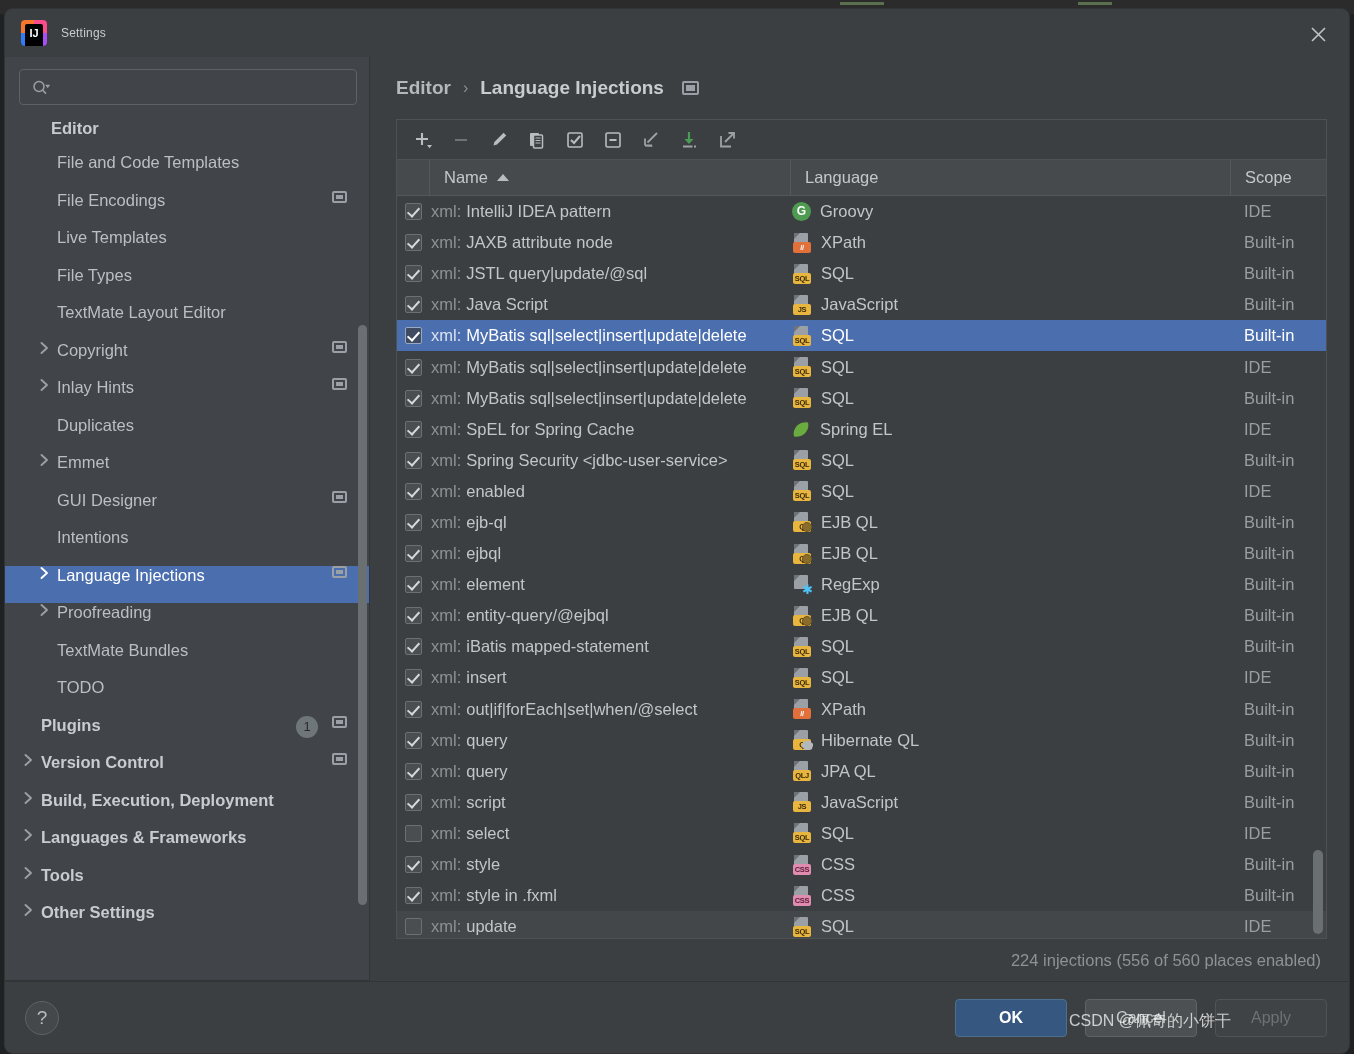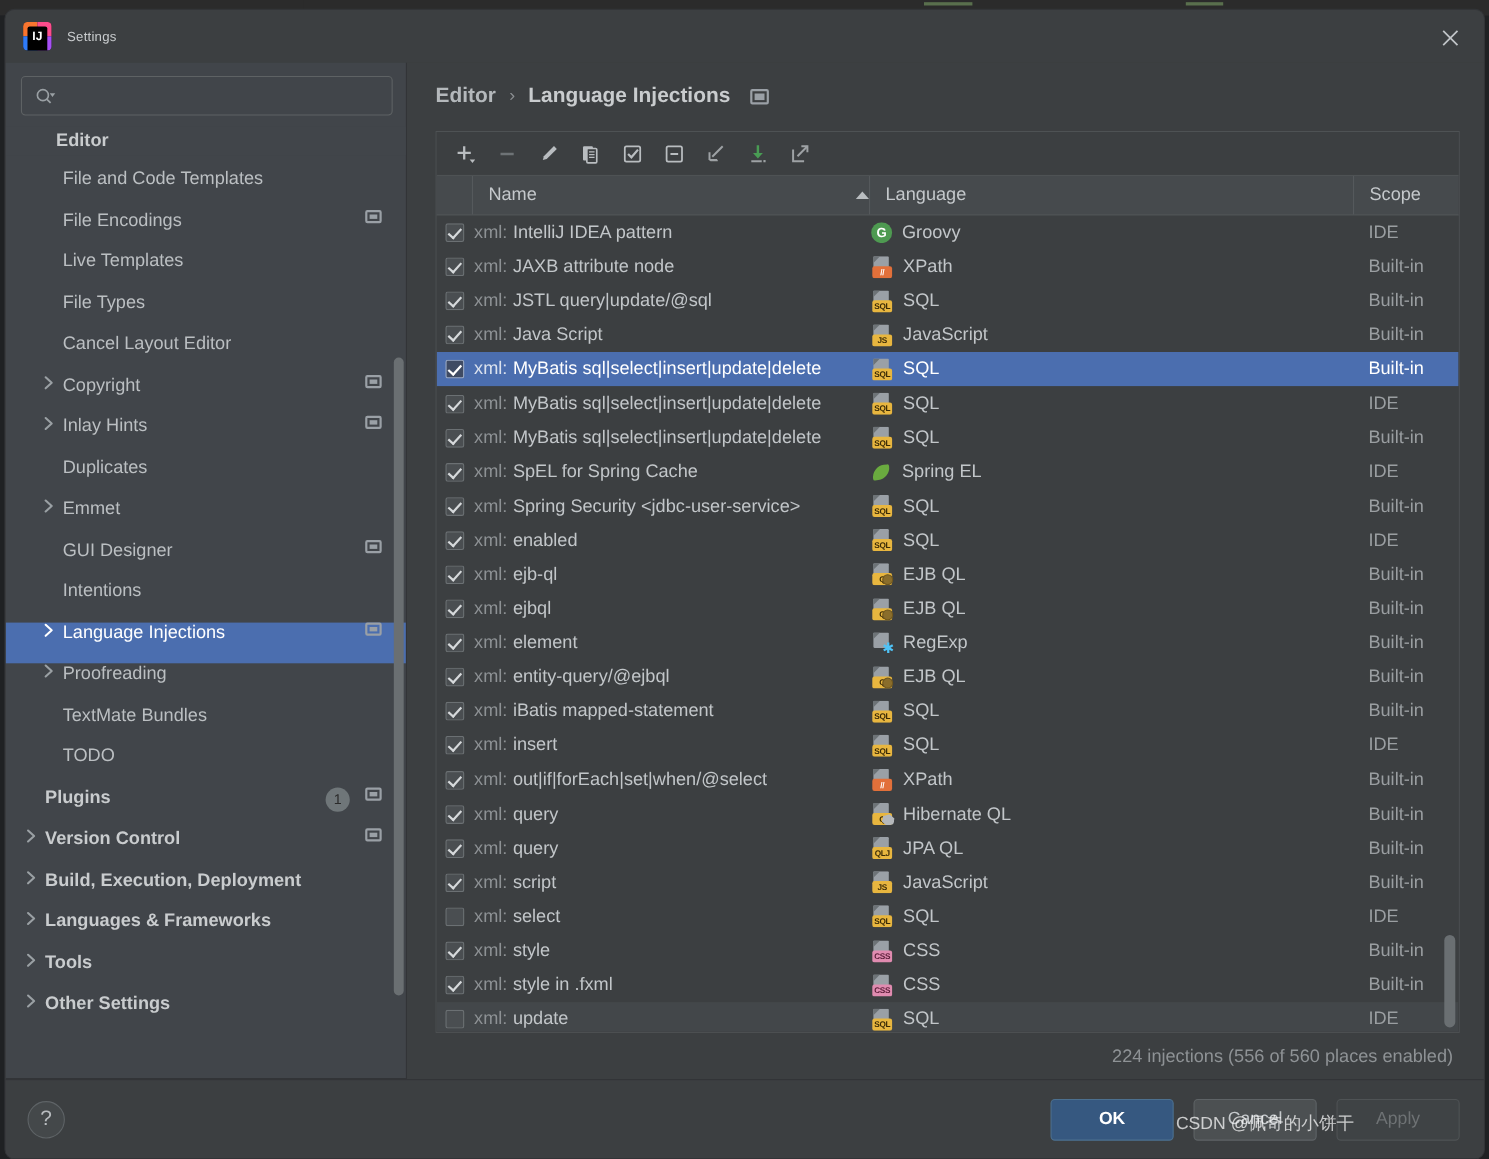--- a/index.html
+++ b/index.html
@@ -188,21 +188,21 @@
   
   .thead {
     height: 36px; flex: 0 0 36px; display: flex;
     background: #464a4d;
     border-bottom: 1px solid #54585b;
   }
   .th {
     display: flex; align-items: center; color: #c4c8cb; font-size: 16.5px;
     padding-left: 14px; position: relative;
   }
-  .th + .th { border-left: 1px solid #55595c; justify-content: space-between; }
+  .th + .th { border-left: 1px solid #55595c; }
   .th.c-check { width: 32px; flex: 0 0 32px; padding: 0; }
   .th.c-name { flex: 1 1 auto; min-width: 0; }
   .th.c-lang { width: 440px; flex: 0 0 440px; }
   .th.c-scope { width: 96px; flex: 0 0 96px; }
   .sort-arrow {
     width: 0; height: 0; margin-left: 9px;
     border-left: 6px solid transparent; border-right: 6px solid transparent;
     border-bottom: 7px solid #b9bdc0;
   }
   .tbody {
@@ -430,21 +430,21 @@
               </span>
               <span class="lbl">File Types</span>
               <span class="spacer"></span>
             </div>
             <div class="tree-item">
               <span class="chev empty">
                 <svg width="11" height="14" viewBox="0 0 11 14" aria-hidden="true">
                   <path d="M2.5 2 L8 7 L2.5 12" stroke="#9aa0a4" stroke-width="1.9" fill="none" stroke-linecap="round" stroke-linejoin="round"></path>
                 </svg>
               </span>
-              <span class="lbl">Cancel Layout Editor</span>
+              <span class="lbl">TextMate Layout Editor</span>
               <span class="spacer"></span>
             </div>
             <div class="tree-item">
               <span class="chev">
                 <svg width="11" height="14" viewBox="0 0 11 14" aria-hidden="true">
                   <path d="M2.5 2 L8 7 L2.5 12" stroke="#9aa0a4" stroke-width="1.9" fill="none" stroke-linecap="round" stroke-linejoin="round"></path>
                 </svg>
               </span>
               <span class="lbl">Copyright</span>
               <span class="spacer"></span>

